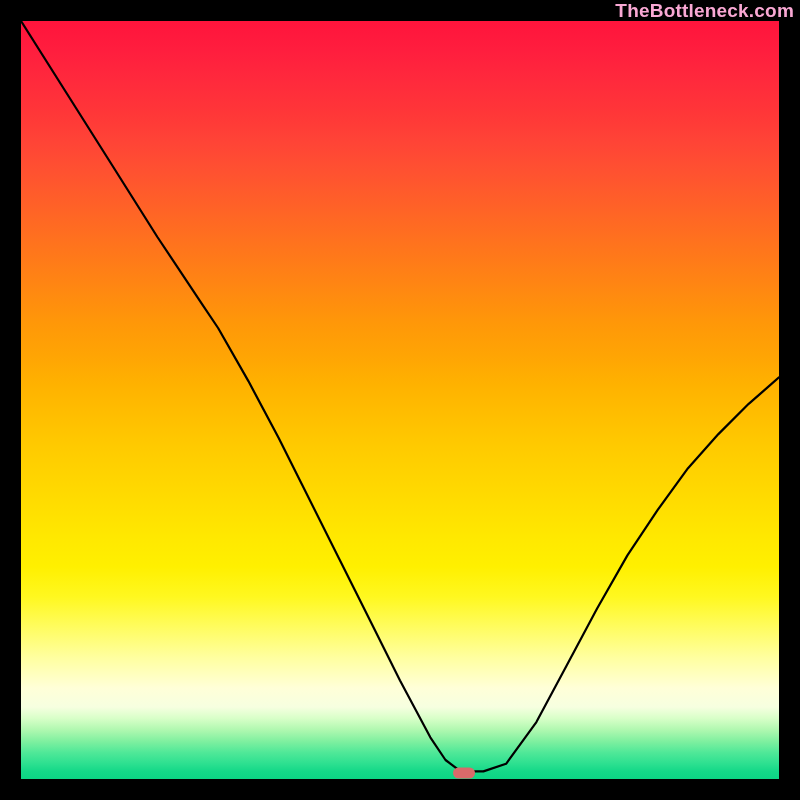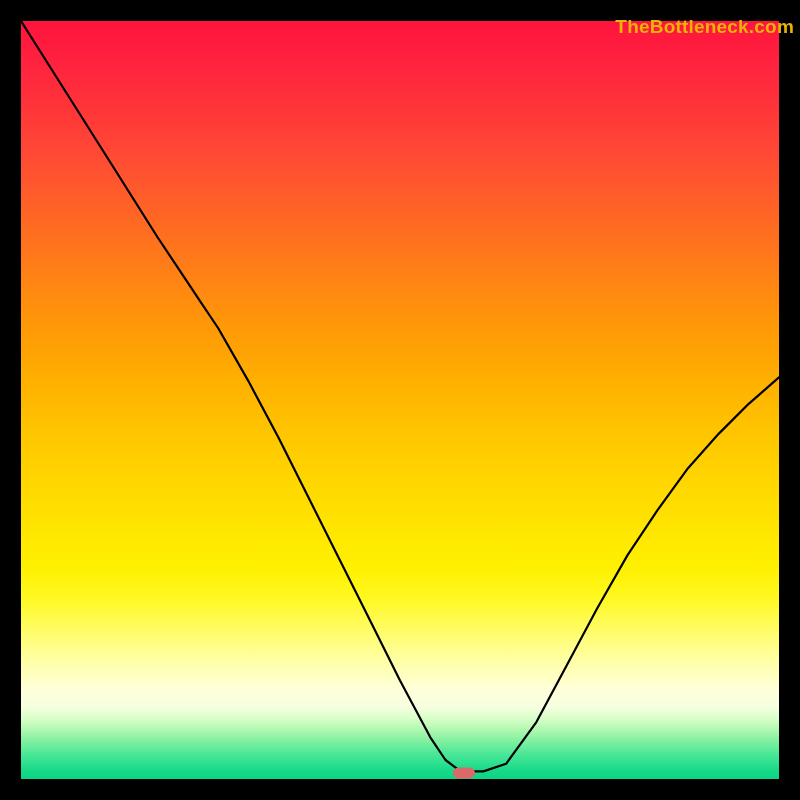--- a/index.html
+++ b/index.html
@@ -69,26 +69,26 @@
   .marker {
     position: absolute;
     width: 22px;
     height: 11px;
     background: #d96a6a;
     border-radius: 6px;
     transform: translate(-50%, -50%);
   }
   .watermark {
     position: absolute;
-    top: 16px;
+    top: 0px;
     right: 6px;
     font-family: Arial, Helvetica, sans-serif;
     font-size: 19px;
     font-weight: 600;
-    color: #eab308;
+    color: #f9a8d4;
     letter-spacing: 0.2px;
     user-select: none;
   }
 </style>
 </head>
 <body>
 
 <div class="frame">
   <div class="plot">
     <div class="gradient"></div>

